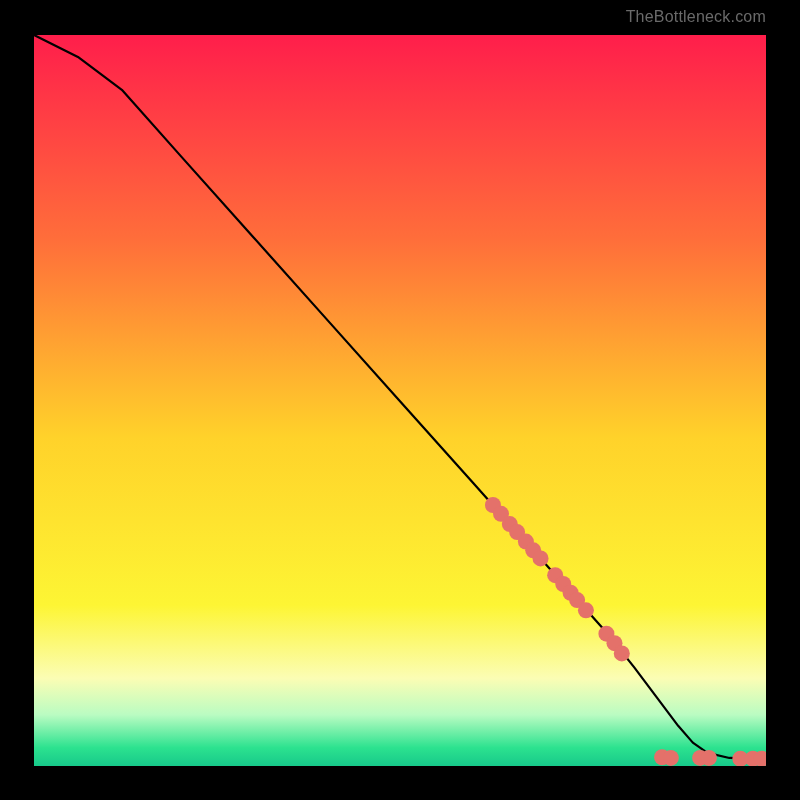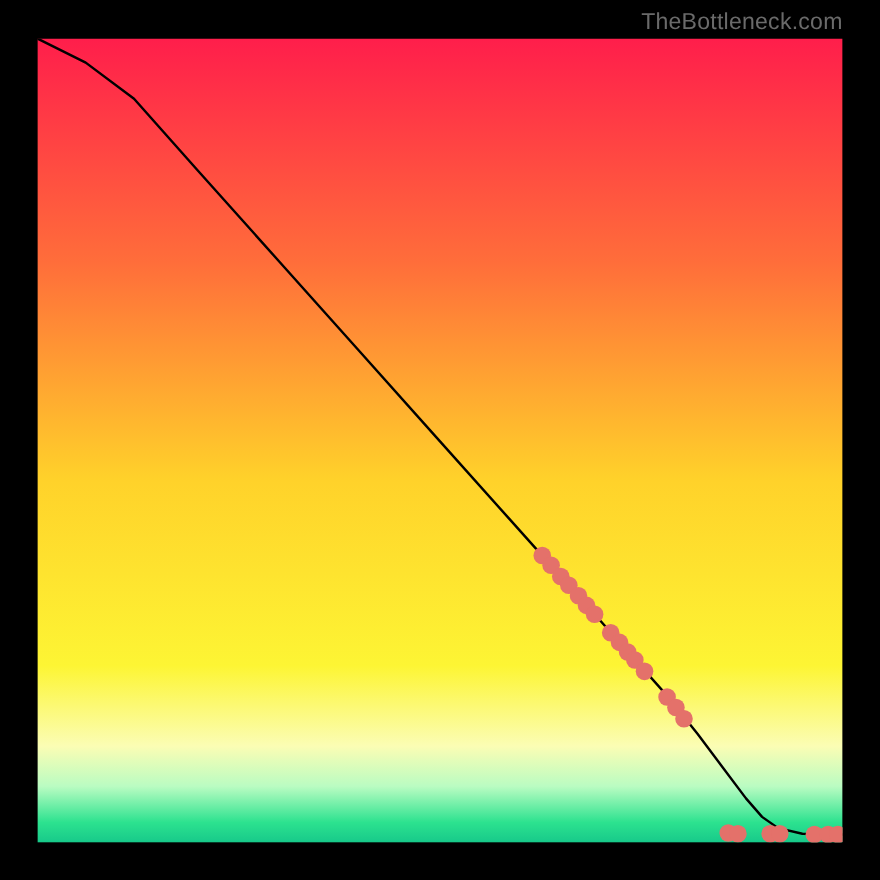--- a/index.html
+++ b/index.html
@@ -21,21 +21,21 @@
     top: 35px;
     width: 732px;
     height: 731px;
   }
   .watermark {
     position: absolute;
     top: 8px;
     right: 34px;
     color: #6a6a6a;
     font-family: Arial, Helvetica, sans-serif;
-    font-size: 21px;
+    font-size: 16px;
     font-weight: 400;
     letter-spacing: 0.2px;
     user-select: none;
   }
   svg { display: block; }
 </style>
 </head>
 <body>
 
 <div class="stage">

